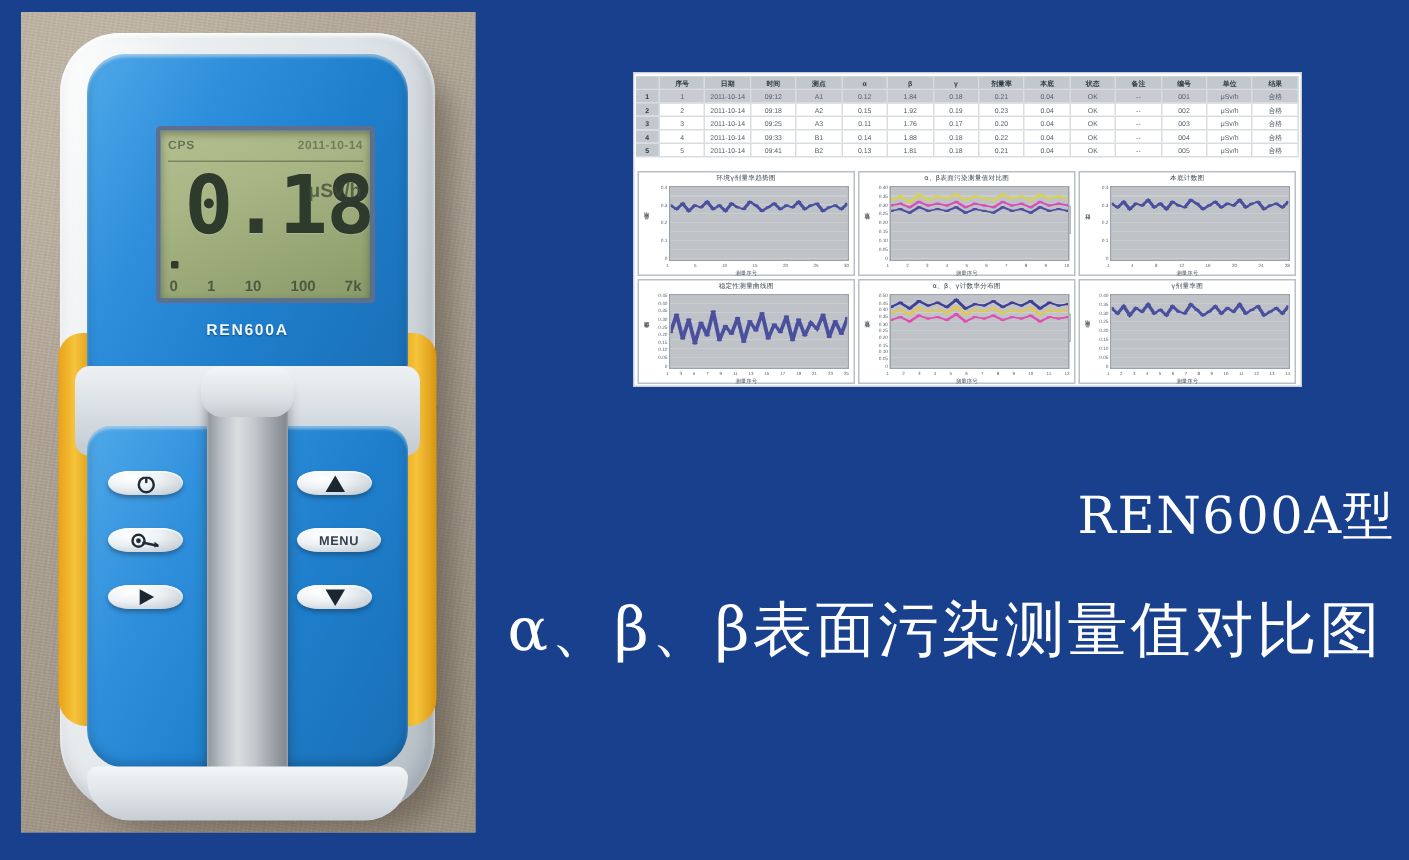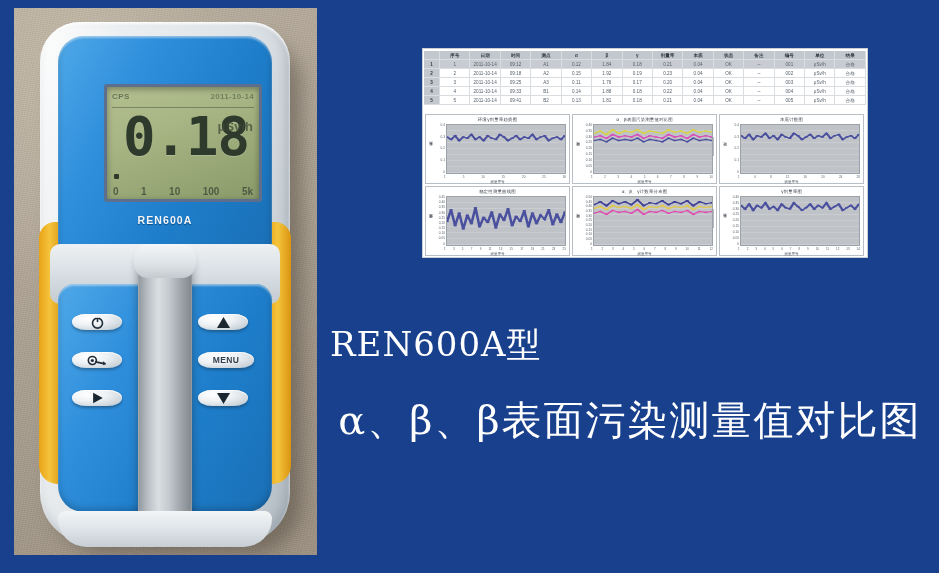--- a/index.html
+++ b/index.html
@@ -74,21 +74,21 @@
     box-shadow: inset 0 2px 2px rgba(255,255,255,.45), inset 0 -3px 7px rgba(0,0,0,.22);
   }
   .neck {
     position: absolute; left: 10px; top: 222px; width: 230px; height: 60px;
     background: linear-gradient(180deg,#eef1f3,#d6dde2 55%,#c2cad1);
     border-radius: 10px;
   }
 
   
   .lcd {
-    position: absolute; left: 46px; top: 48px; width: 158px; height: 118px;
+    position: absolute; left: 46px; top: 48px; width: 146px; height: 118px;
     background: linear-gradient(160deg,#b4bf8f 0%, #a8b584 35%, #97a775 70%, #8a9b6b 100%);
     border: 3px solid #5e6f8d;
     border-radius: 3px;
     box-shadow: inset 0 2px 6px rgba(0,0,0,.35);
     overflow: hidden;
     filter: blur(.3px);
   }
   .lcd-top { position: absolute; left: 5px; top: 3px; right: 5px; height: 16px; }
   .lcd-sym {
     position: absolute; left: 0; top: 2px;
@@ -237,21 +237,21 @@
     background: #fff; border: 1px solid #b5bbc2; padding: 1px 2px;
   }
   .sw-leg-item { display: flex; align-items: center; gap: 1px; height: 5px; }
   .sw-leg-sw { width: 4px; height: 3px; }
   .sw-leg-tx { font: 3px "DejaVu Sans", sans-serif; color: #4a525c; }
 
   
   .headline { position: absolute; left: 330px; top: 320px; width: 600px; }
   .hl1 {
     font: 400 34px "DejaVu Serif", serif;
-    color: #ffffff; text-align: left;
+    color: #ffffff; text-align: right;
     letter-spacing: 1px; line-height: 48px;
   }
   .hl2 {
     margin-top: 26px;
     font: 400 40px "DejaVu Serif", serif;
     color: #ffffff; text-align: center;
     letter-spacing: 2px; line-height: 52px;
     white-space: nowrap;
   }
 </style>
@@ -284,21 +284,21 @@
           <div class="lcd-main">0.18</div>
           <div class="lcd-unit">μSv/h</div>
           <div class="lcd-bar">
             <span class="lcd-dot"></span>
           </div>
           <div class="lcd-scale">
             <span>0</span>
             <span>1</span>
             <span>10</span>
             <span>100</span>
-            <span>5k</span>
+            <span>7k</span>
           </div>
         </div>
 
         <div class="plate">
           <div class="plate-model">REN600A</div>
         </div>
       </div>
 
       <div class="neck"></div>
 

